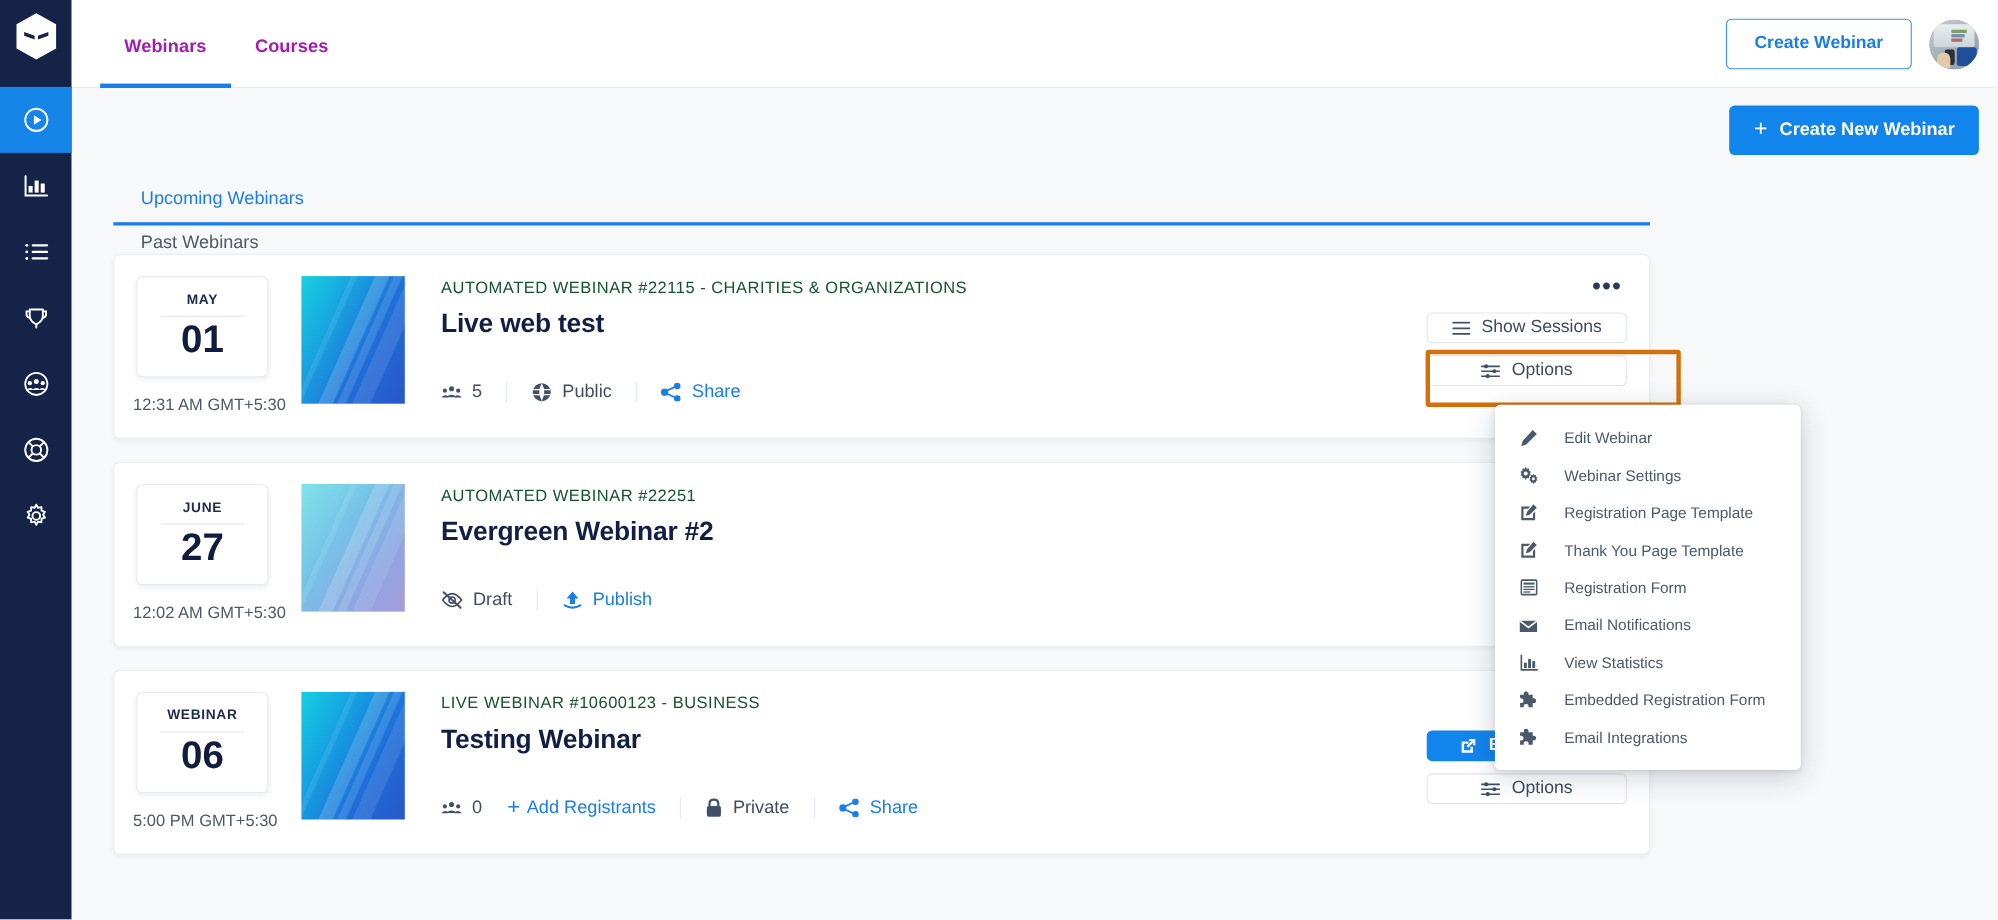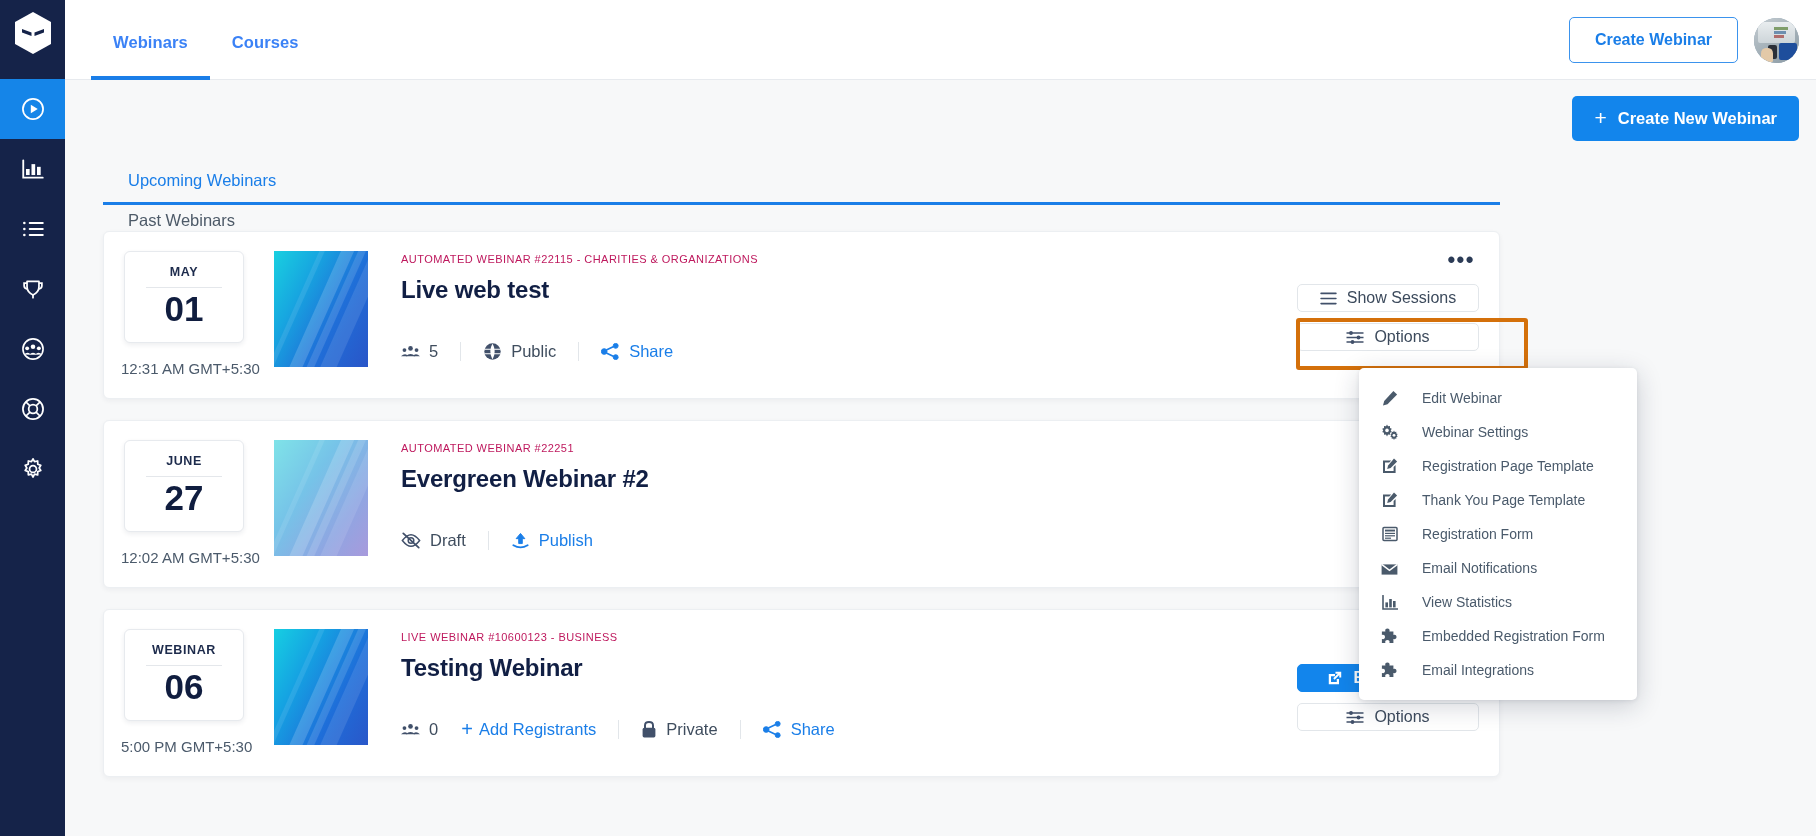--- a/index.html
+++ b/index.html
@@ -38,21 +38,21 @@
 
   
   .topbar {
     height: 80px; background: #ffffff;
     border-bottom: 1px solid #e7eaee;
     display: flex; align-items: flex-start;
     position: relative; flex: 0 0 80px;
   }
   .toptabs { display: flex; padding-left: 26px; height: 80px; align-items: flex-start; }
   .toptab {
-    font-size: 16.5px; font-weight: bold; color: #3b82f6;
+    font-size: 16.5px; font-weight: bold; color: #a21caf;
     padding: 33px 22px 0 22px; height: 80px; cursor: pointer;
     position: relative; letter-spacing: .1px;
   }
   .toptab.active:after {
     content: ""; position: absolute; left: 0; right: 0; bottom: 0;
     height: 4px; background: #1a7ee8;
   }
   .topright {
     position: absolute; right: 17px; top: 17px;
     display: flex; align-items: center; gap: 16px;
@@ -162,21 +162,21 @@
     background: rgba(255,255,255,.17);
     transform: rotate(24deg); filter: blur(0.4px);
   }
   .thumb .r1 { left: 42%; width: 13%; }
   .thumb .r2 { left: 60%; width: 7%; background: rgba(255,255,255,.13); }
   .thumb .r3 { left: 74%; width: 16%; background: rgba(255,255,255,.10); }
   .thumb .r4 { left: 18%; width: 5%; background: rgba(255,255,255,.09); }
 
   .info { flex: 1; padding-left: 33px; padding-top: 2px; min-width: 0; }
   .kicker {
-    font-size: 11px; color: #be185d; letter-spacing: .45px;
+    font-size: 15px; color: #14532d; letter-spacing: .45px;
     text-transform: uppercase; white-space: nowrap;
   }
   .wtitle {
     font-size: 24px; font-weight: bold; color: #111f44;
     margin-top: 11px; letter-spacing: -.2px; white-space: nowrap;
   }
   .metarow {
     display: flex; align-items: center; margin-top: 38px;
     font-size: 16.5px; color: #3f4d5e;
   }

